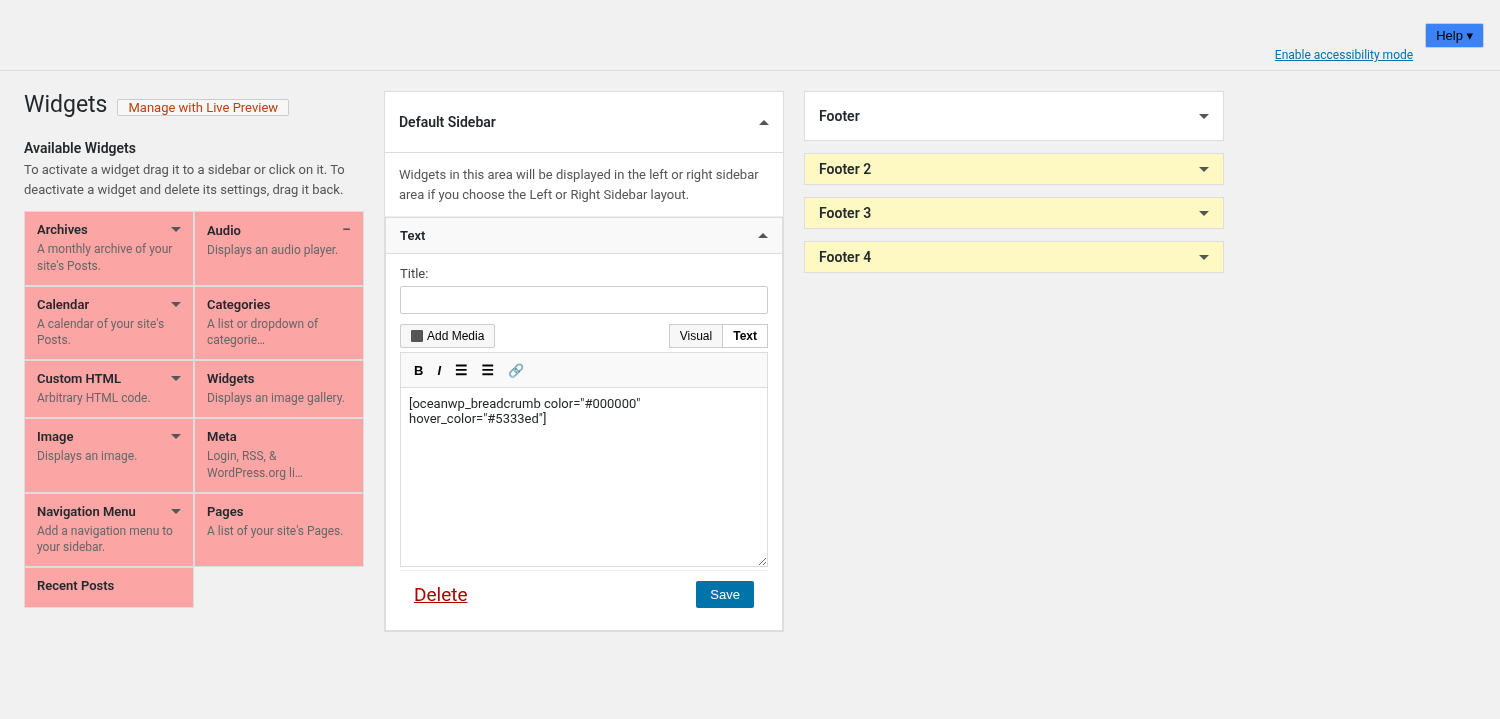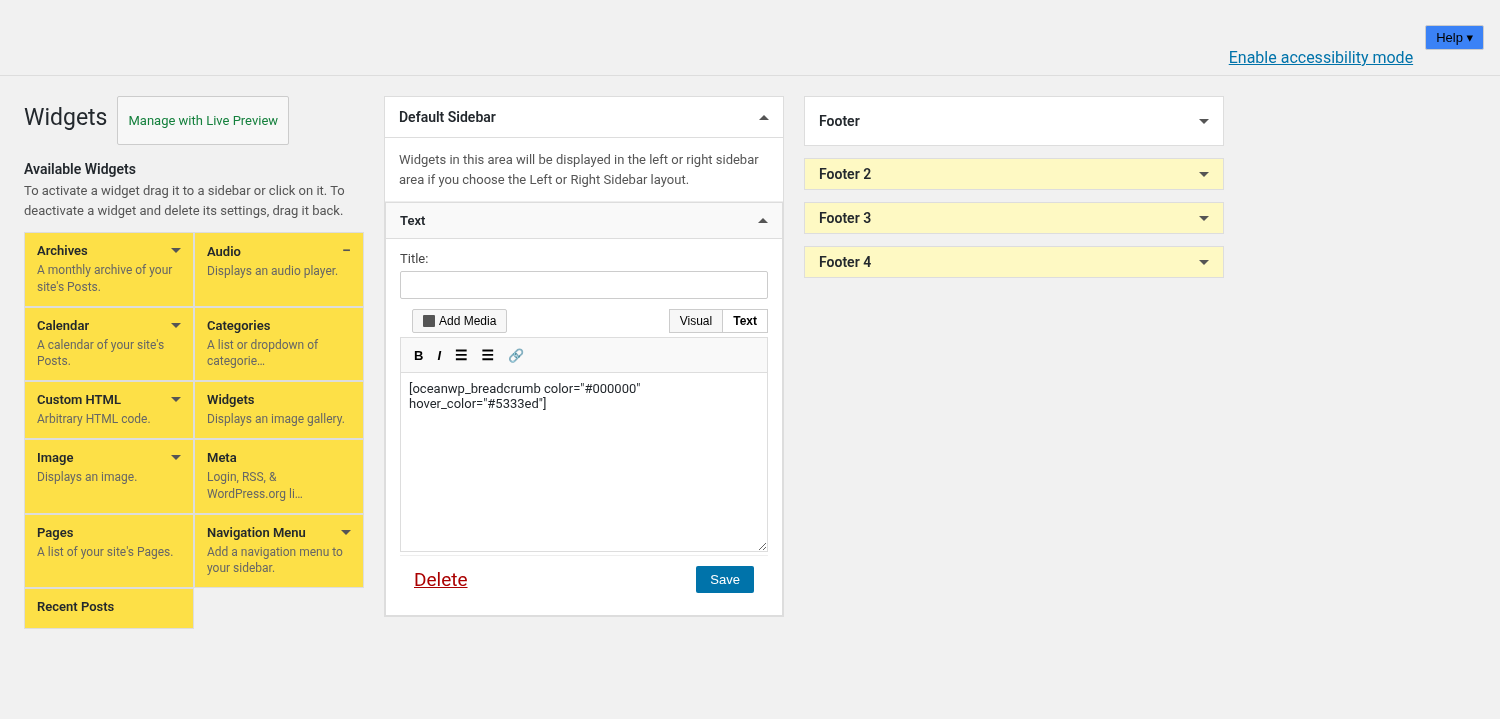--- a/index.html
+++ b/index.html
@@ -16,21 +16,21 @@
       justify-content: flex-end;
       align-items: center;
       padding: 8px 16px;
       background: #f1f1f1;
       border-bottom: 1px solid #ddd;
       gap: 12px;
     }
     .top-bar a {
       color: #0073aa;
       text-decoration: underline;
-      font-size: 16px;
+      font-size: 12px;
       cursor: pointer;
       margin-top: 40px;
     }
     .top-bar button {
       background: #3b82f6;
       border: 1px solid #ccc;
       padding: 4px 10px;
       font-size: 13px;
       cursor: pointer;
       border-radius: 2px;
@@ -55,25 +55,25 @@
       font-size: 23px;
       font-weight: 400;
       color: #23282d;
       margin-bottom: 6px;
     }
 
     .manage-btn {
       display: inline-block;
       background: #f7f7f7;
       border: 1px solid #ccc;
-      padding: 16px 10px;
+      padding: 0 10px;
       font-size: 13px;
       cursor: pointer;
       border-radius: 2px;
-      color: #15803d;
+      color: #c2410c;
       text-decoration: none;
       margin-left: 10px;
       vertical-align: middle;
     }
 
     .section-title {
       font-size: 14px;
       font-weight: 600;
       margin: 16px 0 4px 0;
       color: #23282d;
@@ -86,21 +86,21 @@
       line-height: 1.5;
     }
 
     .widget-list {
       display: grid;
       grid-template-columns: 1fr 1fr;
       gap: 0;
     }
 
     .widget-item {
-      background: #fde047;
+      background: #fca5a5;
       border: 1px solid #ddd;
       padding: 10px 12px;
       cursor: pointer;
     }
 
     .widget-item-header {
       display: flex;
       justify-content: space-between;
       align-items: center;
       font-weight: 600;
@@ -133,21 +133,21 @@
 
     .widget-area-box {
       background: #fff;
       border: 1px solid #ddd;
     }
 
     .widget-area-header {
       display: flex;
       justify-content: space-between;
       align-items: center;
-      padding: 12px 14px;
+      padding: 22px 14px;
       border-bottom: 1px solid #ddd;
       background: #fff;
     }
 
     .widget-area-header h3 {
       font-size: 14px;
       font-weight: 600;
       color: #23282d;
     }
 
@@ -207,21 +207,21 @@
       border: 1px solid #ccc;
       border-radius: 2px;
       font-size: 13px;
       height: 28px;
     }
 
     .editor-toolbar {
       display: flex;
       align-items: center;
       gap: 12px;
-      margin: 10px 0 4px 12px;
+      margin: 10px 0 4px 0;
     }
 
     .add-media-btn {
       background: #f7f7f7;
       border: 1px solid #ccc;
       padding: 4px 10px;
       font-size: 12px;
       cursor: pointer;
       border-radius: 2px;
       display: flex;
@@ -402,30 +402,30 @@
       </div>
       <div class="widget-item">
         <div class="widget-item-header">
           <span>Meta</span>
         </div>
         <div class="widget-item-desc">Login, RSS, &amp; WordPress.org li…</div>
       </div>
 
       <div class="widget-item">
         <div class="widget-item-header">
-          <span>Pages</span>
-        </div>
-        <div class="widget-item-desc">A list of your site's Pages.</div>
-      </div>
-      <div class="widget-item">
-        <div class="widget-item-header">
           <span>Navigation Menu</span>
           <span class="chevron-down"></span>
         </div>
         <div class="widget-item-desc">Add a navigation menu to your sidebar.</div>
+      </div>
+      <div class="widget-item">
+        <div class="widget-item-header">
+          <span>Pages</span>
+        </div>
+        <div class="widget-item-desc">A list of your site's Pages.</div>
       </div>
 
       <div class="widget-item">
         <div class="widget-item-header">
           <span>Recent Posts</span>
         </div>
         <div class="widget-item-desc"></div>
       </div>
     </div>
   </div>

